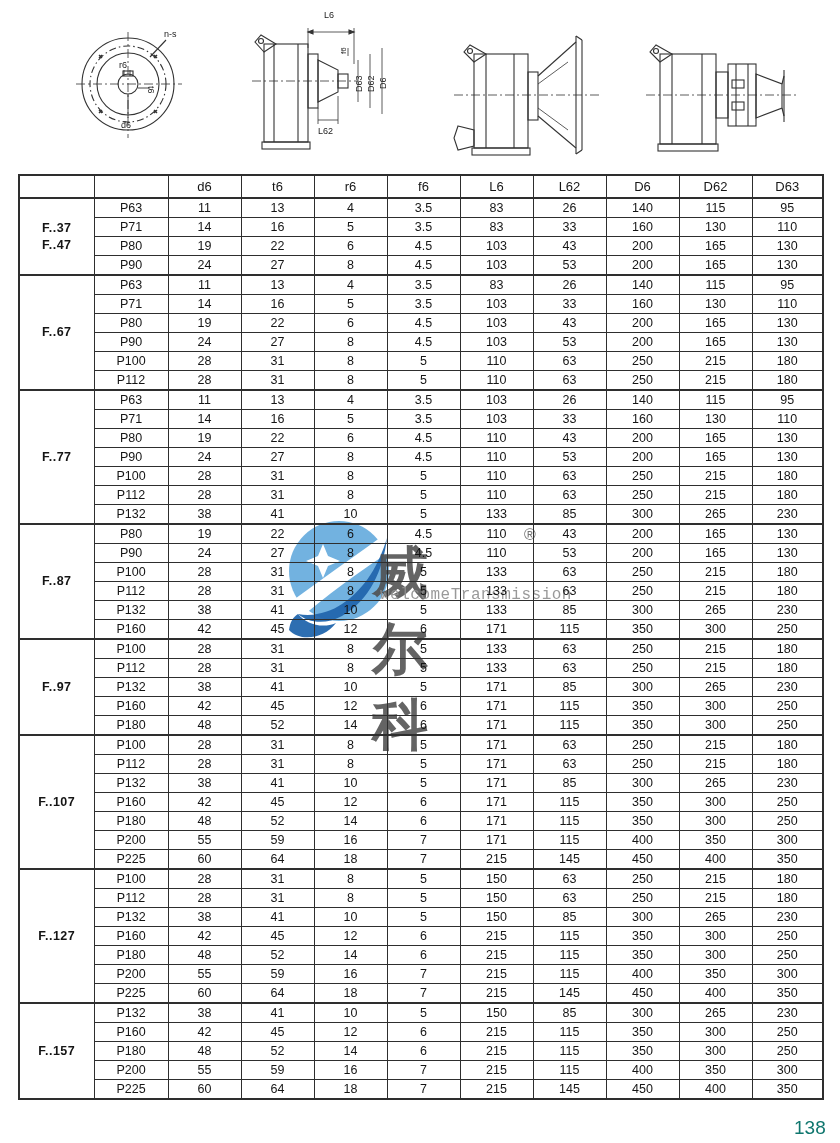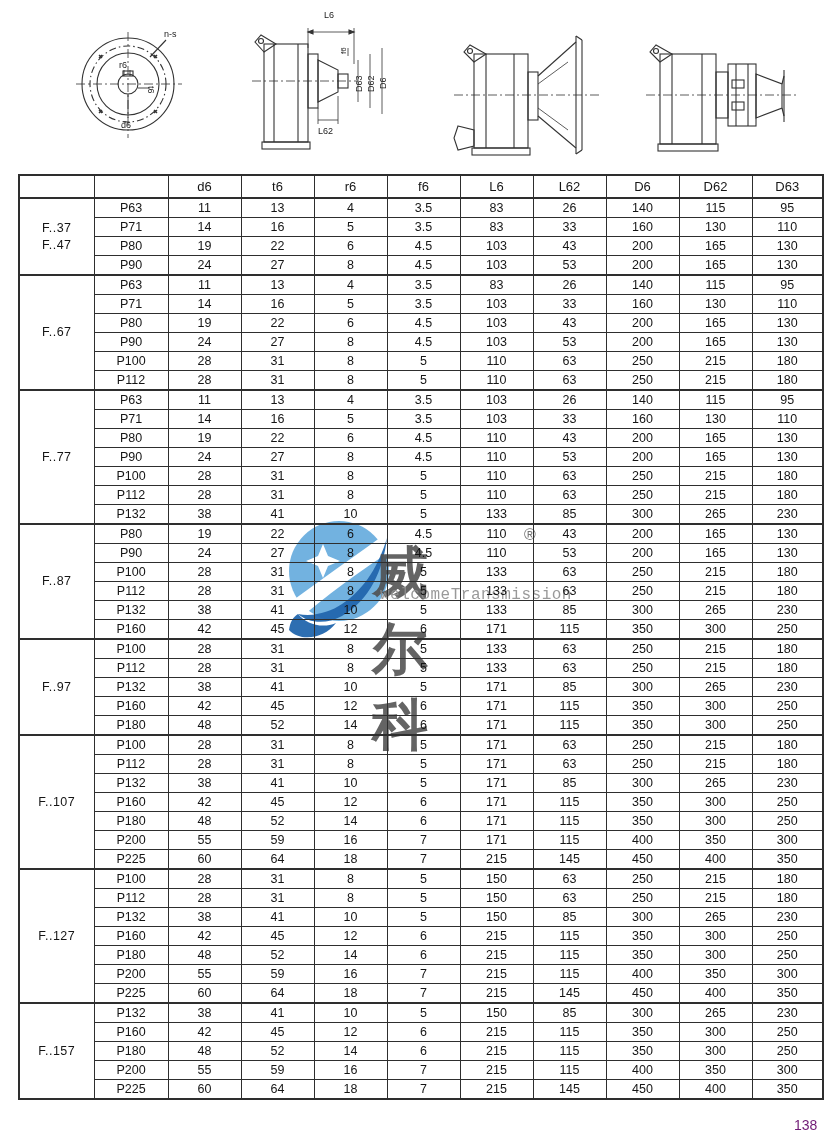--- a/index.html
+++ b/index.html
@@ -12,31 +12,31 @@
 
   .table-wrap{position:absolute;left:18px;top:174px;width:806px;z-index:1;}
   table.spec{border-collapse:collapse;table-layout:fixed;width:804px;background:transparent;}
   table.spec th,table.spec td{border:1px solid #2e2e2e;text-align:center;padding:0;
       font-size:12.5px;line-height:1;background:transparent;color:#151515;}
   table.spec th{height:21px;font-weight:normal;font-size:13px;border-bottom-width:2px;}
   table.spec td{height:18px;}
   table.spec{border:2px solid #2e2e2e;}
   tr.group-start td{border-top-width:2px;}
   td.group-cell{font-size:15px;letter-spacing:.5px;}
-  td.group-cell div{padding:2px 0;}
+  td.group-cell div{padding:2px 0;font-weight:bold;}
 
   .watermark{position:absolute;z-index:0;pointer-events:none;}
   .wm-cn{position:absolute;left:372px;top:536px;font-size:56px;font-weight:bold;
       color:#4f4f4f;letter-spacing:4px;opacity:.88;font-family:"Liberation Sans",sans-serif;}
   .wm-reg{position:absolute;left:524px;top:526px;font-size:16px;color:#5a5a5a;opacity:.85;}
   .wm-en{position:absolute;left:380px;top:586px;font-size:16px;color:#8f8f8f;opacity:.9;
       font-family:Liberation Mono, monospace;letter-spacing:.5px;}
   .wm-logo{position:absolute;left:286px;top:518px;}
 
-  .page-number{position:absolute;left:794px;top:1117px;font-size:14px;color:#701a75;}
+  .page-number{position:absolute;left:794px;top:1117px;font-size:19px;color:#0f766e;}
 </style>
 </head>
 <body>
 
 <div class="page">
 
   <div class="drawings">
 
     <div class="drawing" style="left:70px;top:24px">
       <svg class="line" width="120" height="120" viewBox="0 0 120 120">

